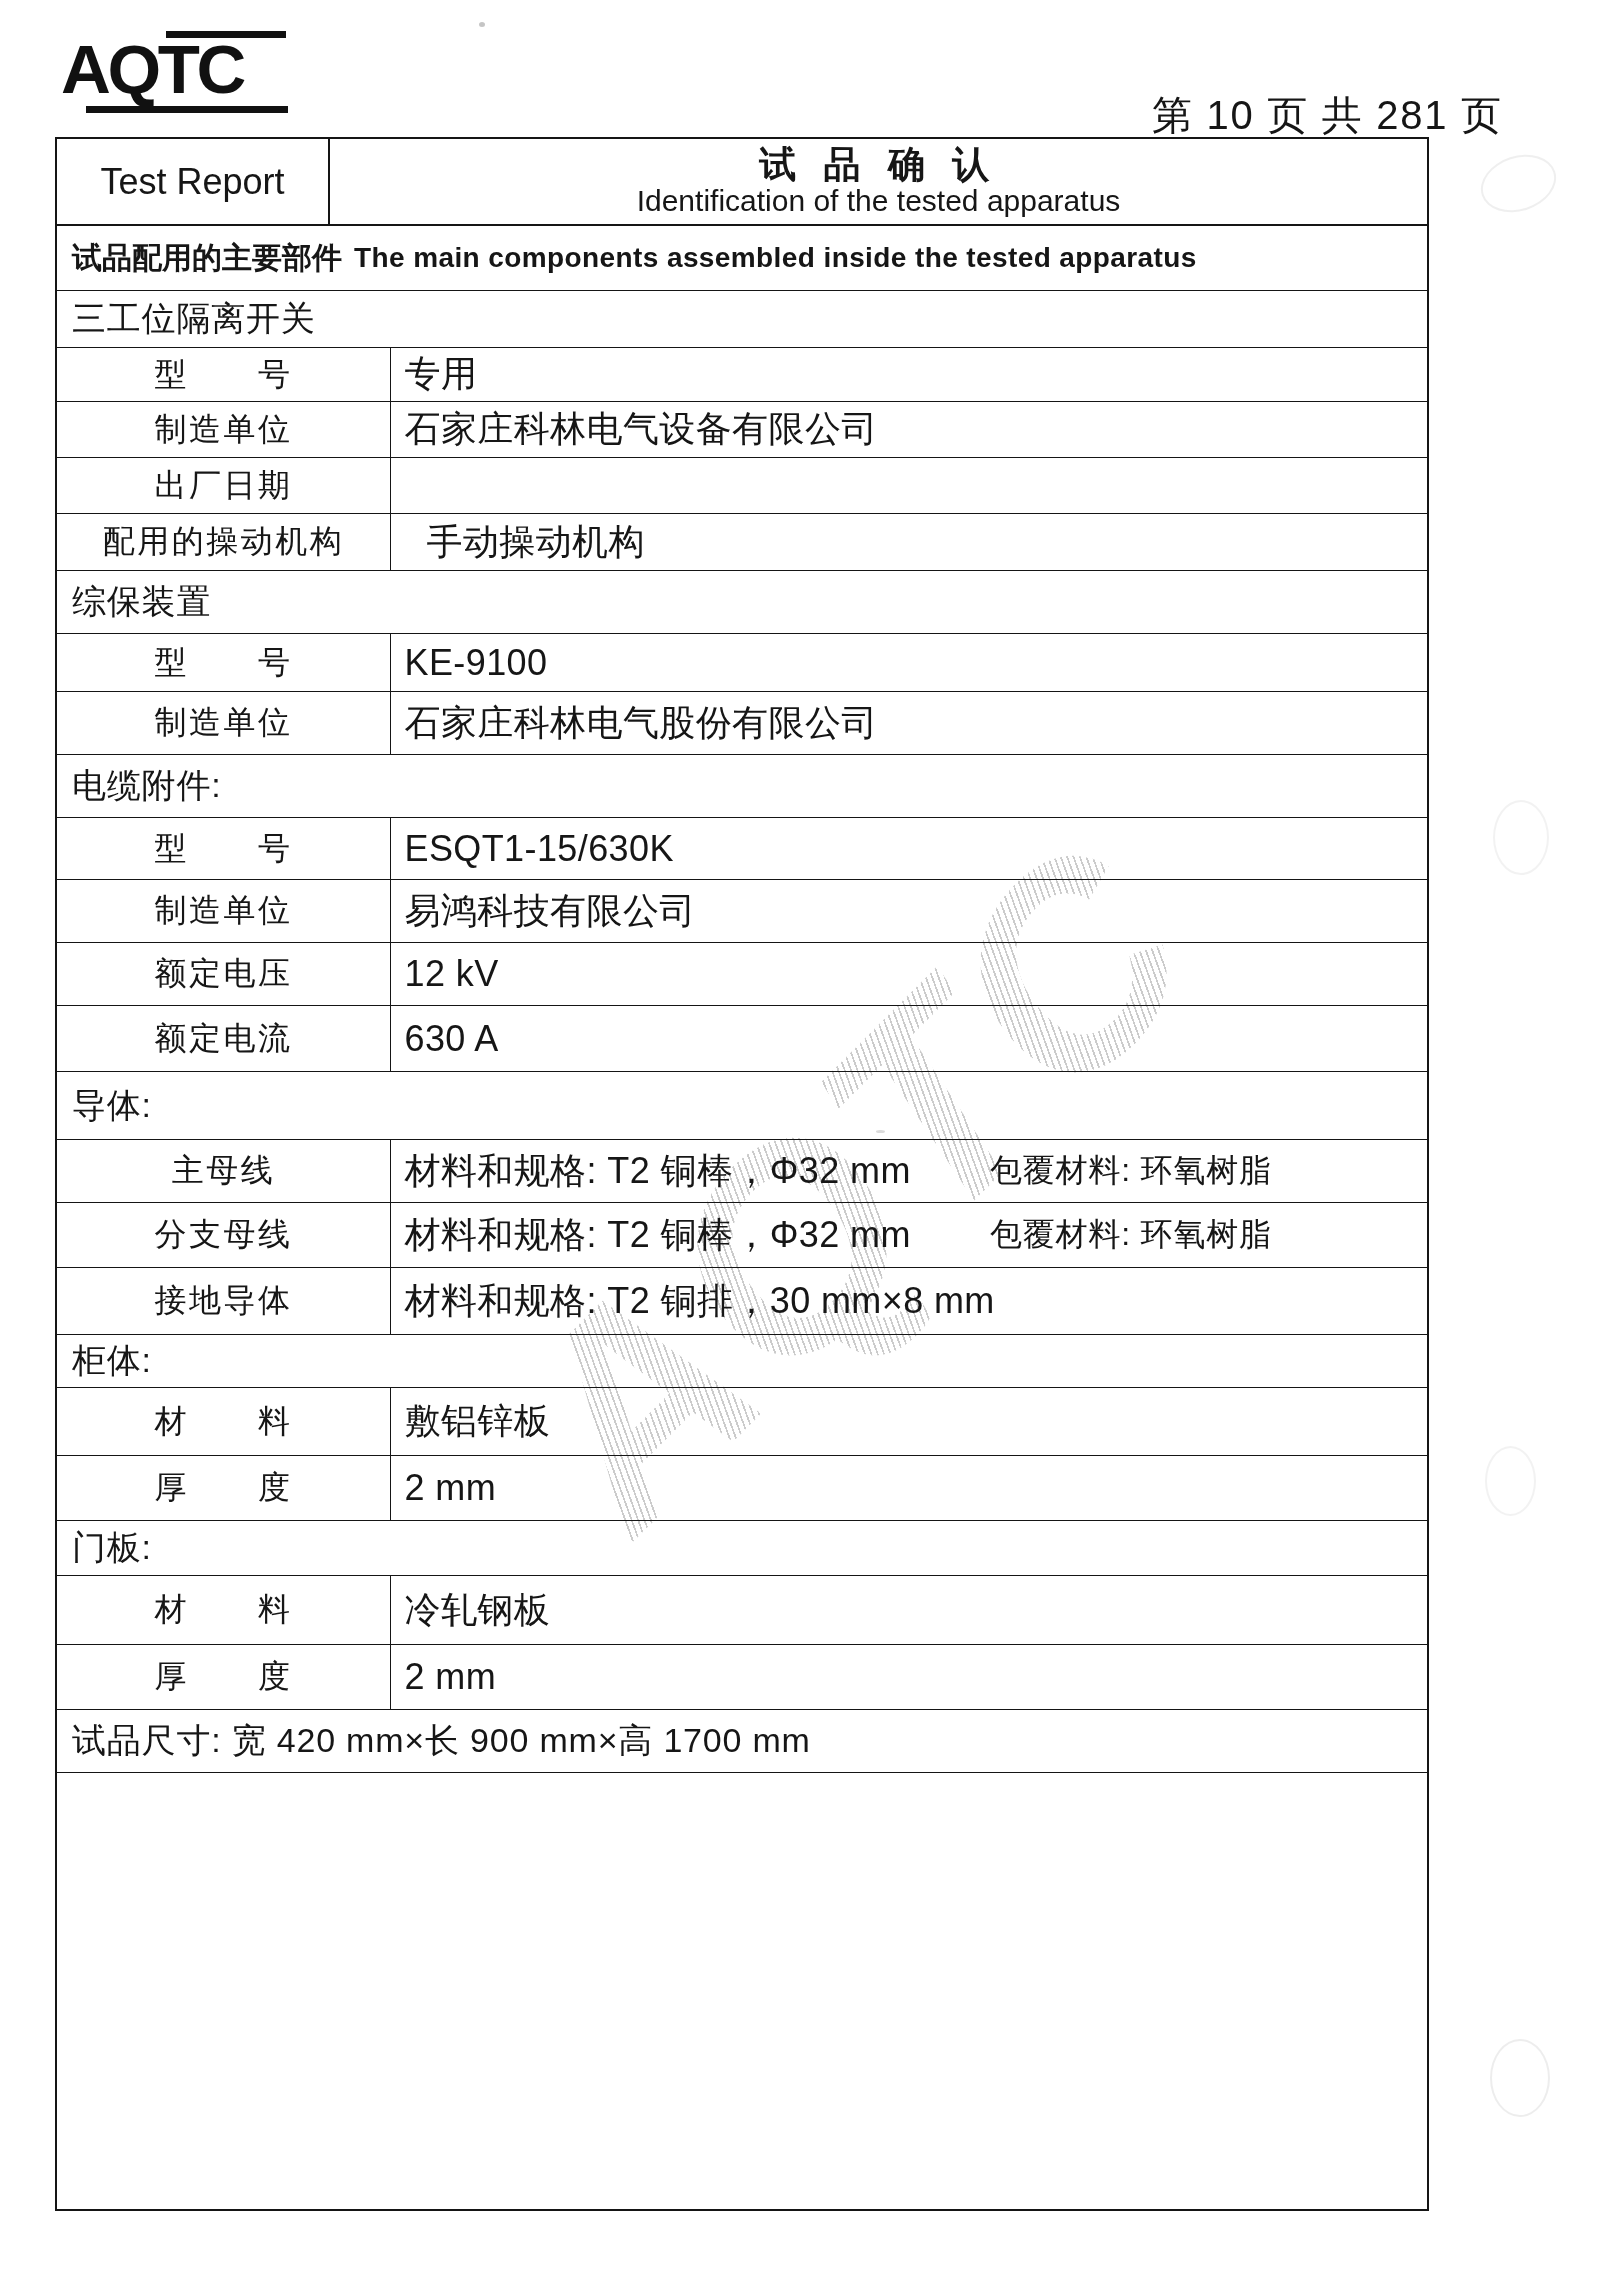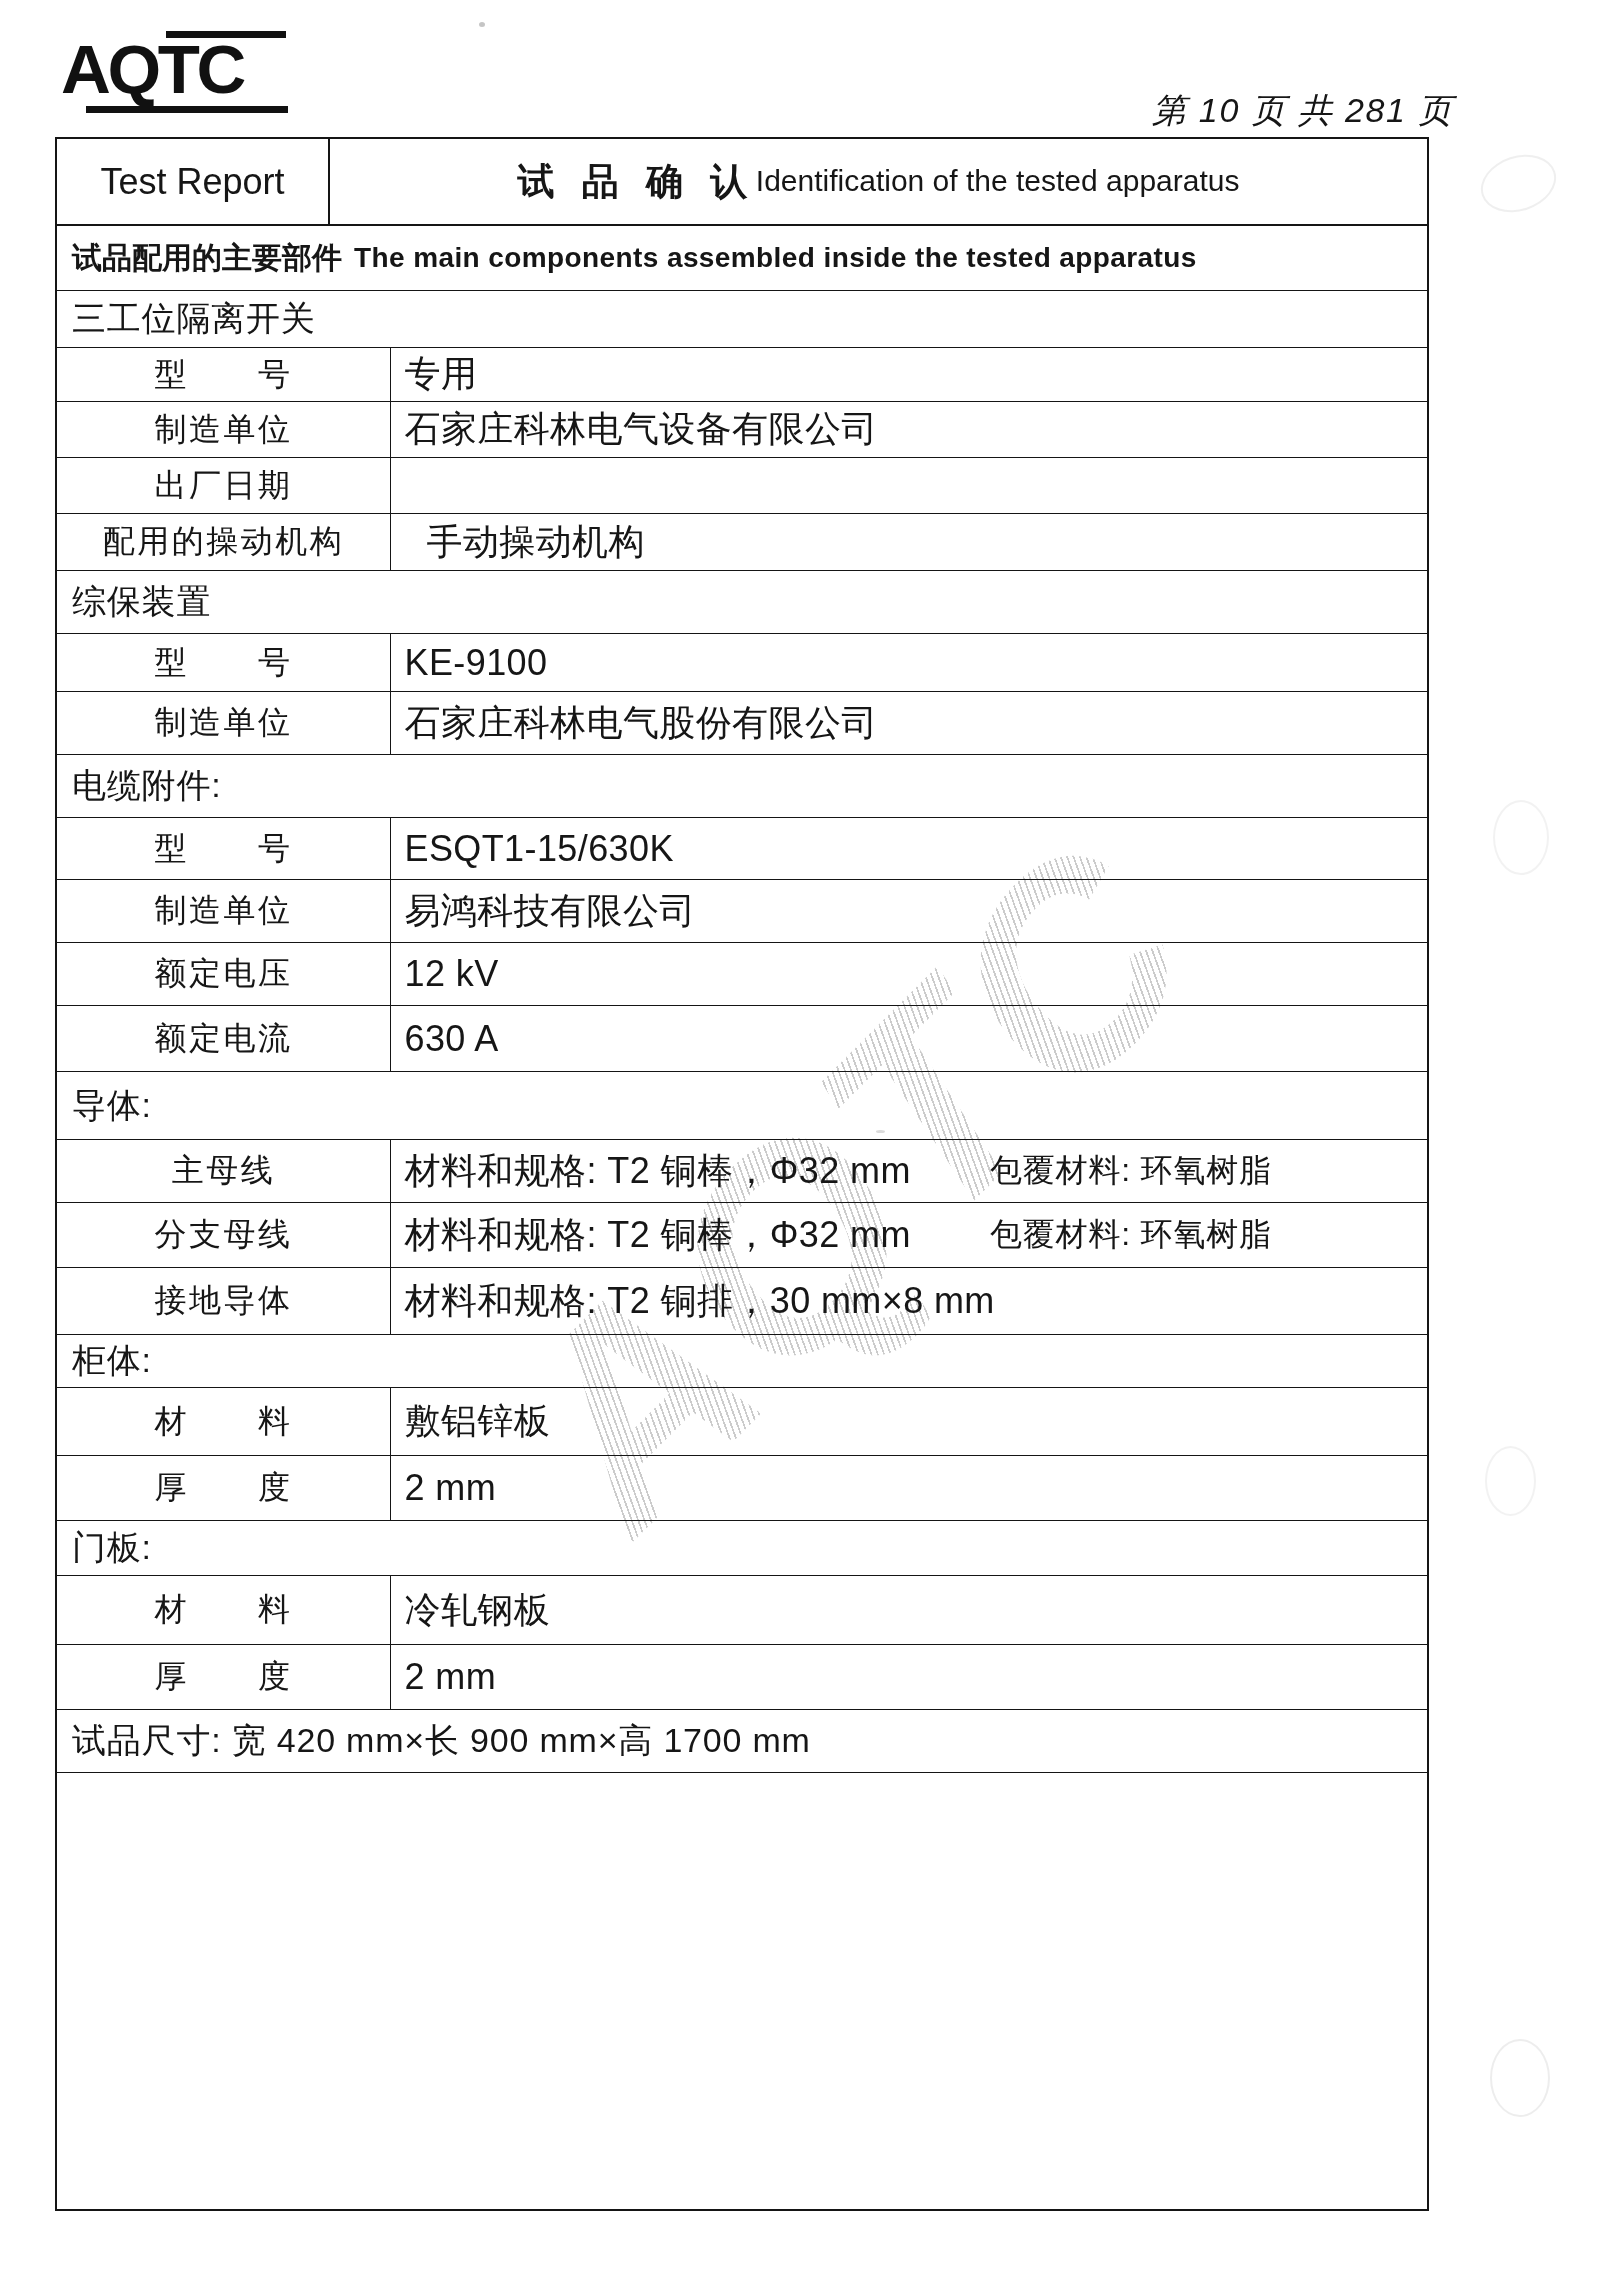--- a/index.html
+++ b/index.html
@@ -19,21 +19,21 @@
     font-family:"Liberation Sans","DejaVu Sans",sans-serif;
     font-weight:900;font-size:69px;line-height:81px;
     letter-spacing:-3.4px;color:#111;
   }
   .logo-overbar{position:absolute;top:1.7px;right:-3.4px;width:120px;height:7.6px;background:#111;}
   .logo-underbar{position:absolute;bottom:0.8px;left:25px;right:-5px;height:6.8px;background:#111;}
 
   
   .page-num{
     position:absolute;left:1152px;top:88px;width:279px;
-    font-size:34px;letter-spacing:1.7px;white-space:nowrap;font-style:italic;
+    font-size:40px;letter-spacing:1.7px;white-space:nowrap;
   }
 
   
   .watermark{
     position:absolute;left:287px;top:643px;width:1133px;height:1082px;
     display:flex;align-items:center;justify-content:center;
     pointer-events:none;z-index:0;
   }
   .wm-text{
     font-size:279px;font-weight:bold;font-style:italic;letter-spacing:6.8px;
@@ -54,21 +54,21 @@
     position:absolute;left:55px;top:137px;width:1374px;height:2074px;
     border:2.5px solid #151515;box-sizing:border-box;
     display:flex;flex-direction:column;z-index:1;
   }
   .head{height:85px;flex:none;display:flex;border-bottom:2.5px solid #151515;}
   .cell{box-sizing:border-box;}
   .c1{
     width:273px;flex:none;border-right:2.5px solid #151515;
     display:flex;align-items:center;justify-content:center;font-size:36px;
   }
-  .c2{flex:1;display:flex;flex-direction:row;align-items:center;justify-content:center;line-height:1.08;}
+  .c2{flex:1;display:flex;flex-direction:column;align-items:center;justify-content:center;line-height:1.08;}
   .t-cn{font-size:37px;font-weight:bold;letter-spacing:8.5px;}
   .t-en{font-size:30px;}
   .c3{
     width:266px;flex:none;border-left:2.5px solid #151515;
     display:flex;align-items:center;justify-content:center;font-size:37px;
   }
 
   #rows{display:flex;flex-direction:column;flex:1;}
   .row{display:flex;border-bottom:1.7px solid #151515;flex:none;box-sizing:border-box;}
   .row:last-child{border-bottom:none;}

